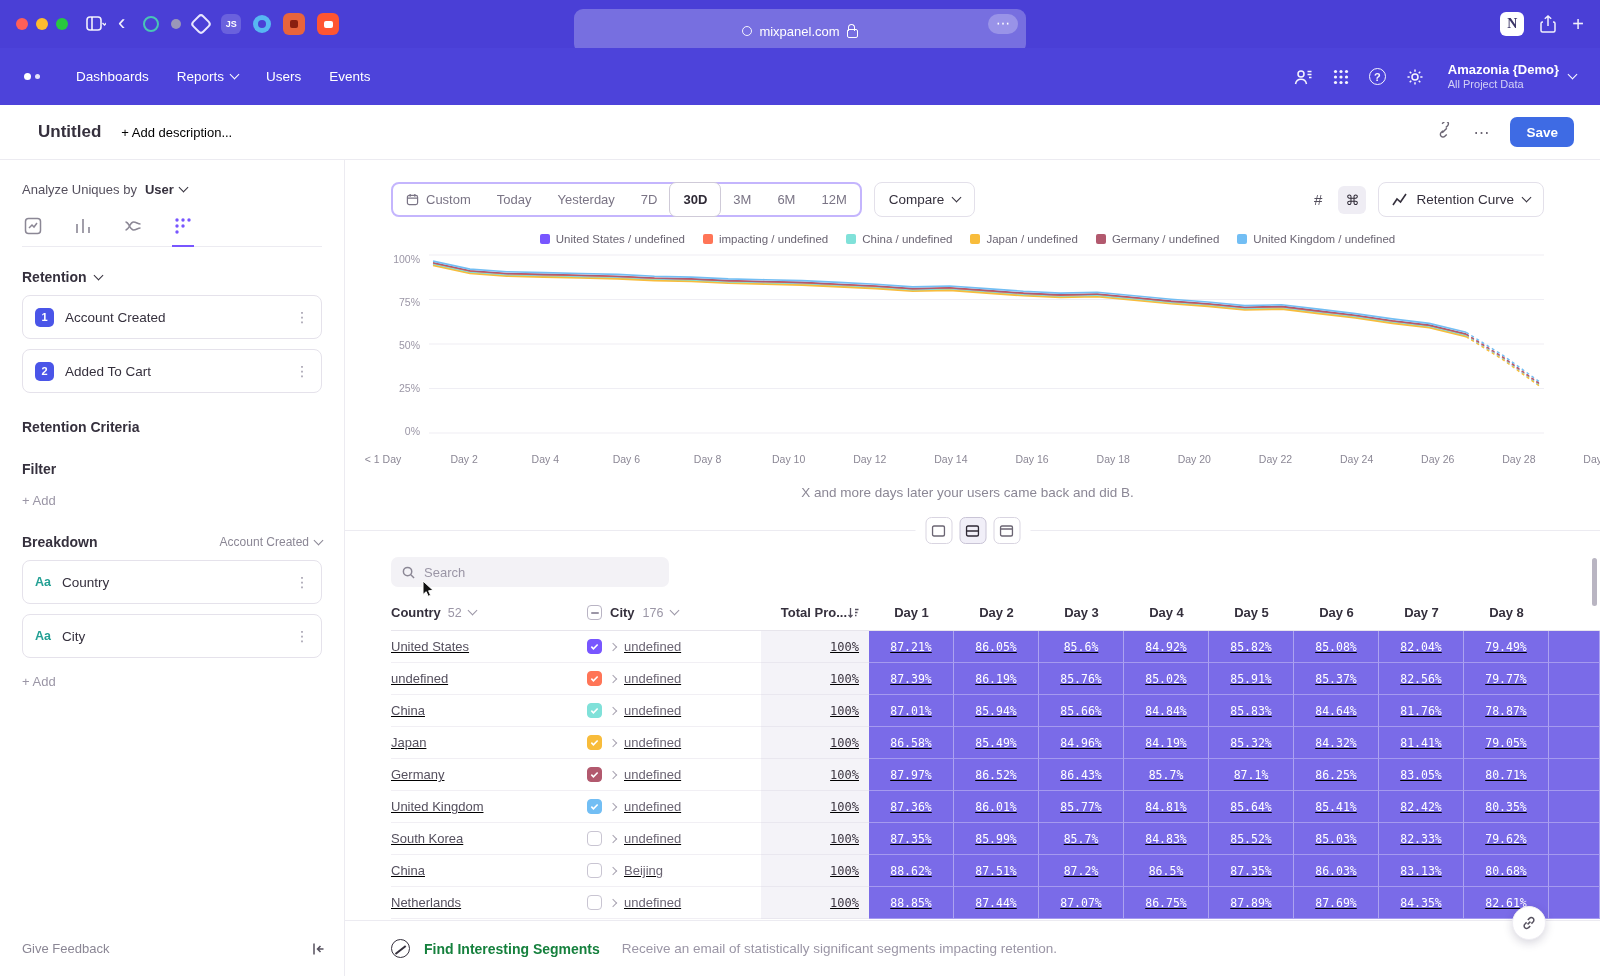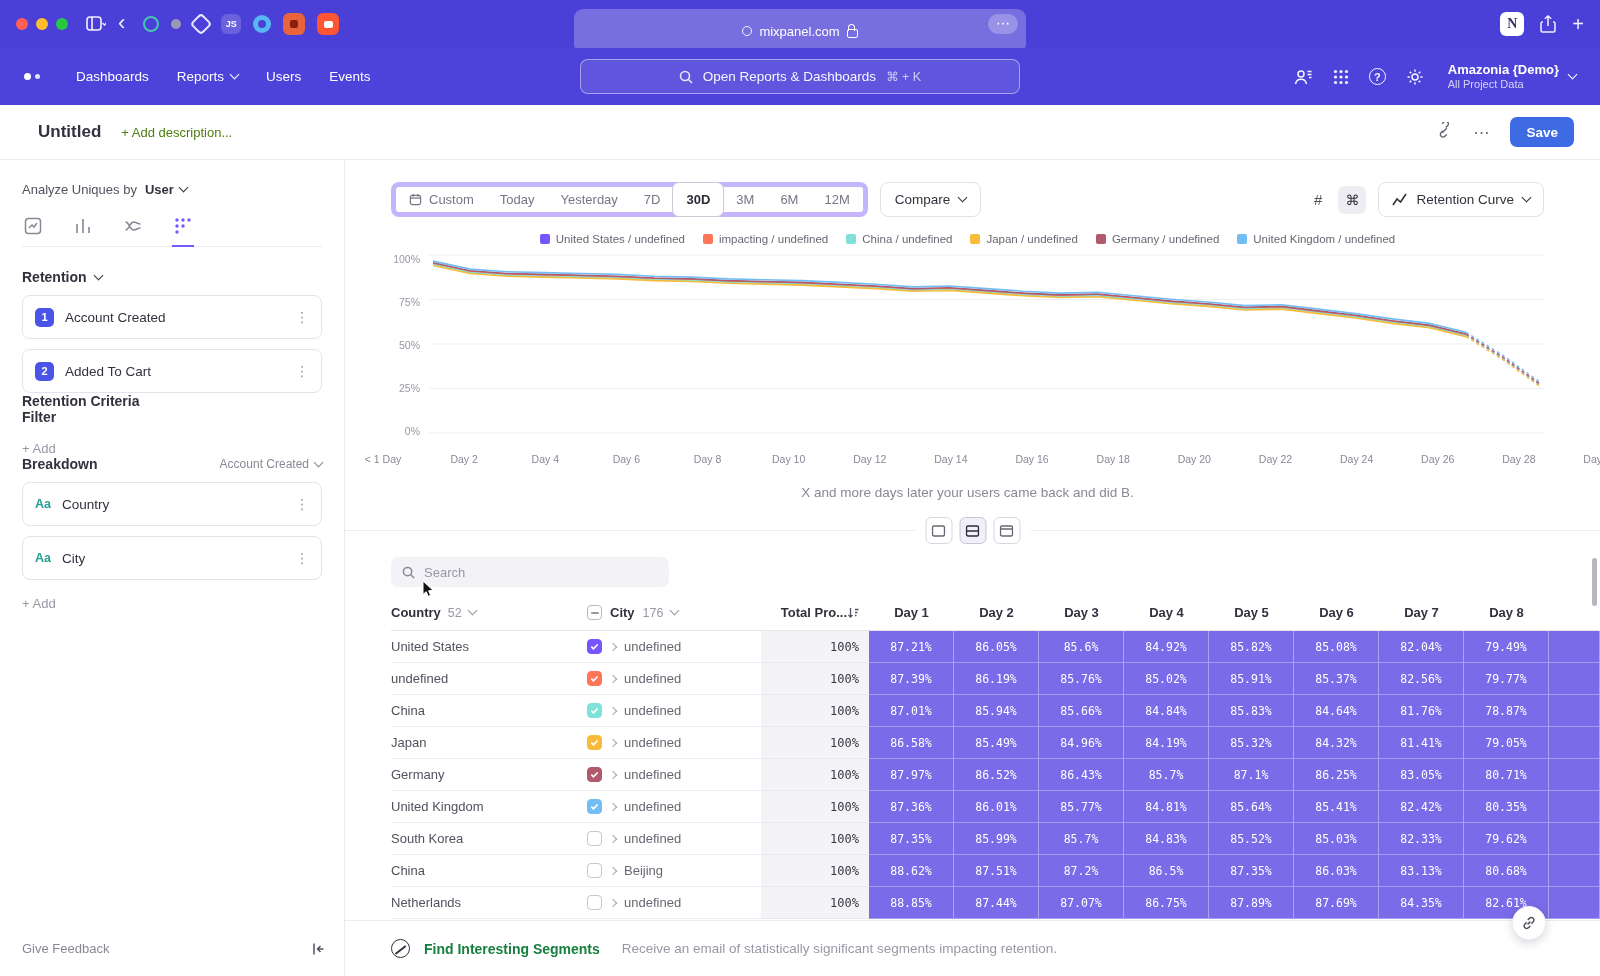--- a/index.html
+++ b/index.html
@@ -49,21 +49,21 @@
   .hic { display:flex; align-items:center; justify-content:center; color:rgba(255,255,255,.95); }
   .help-circ { width:17px; height:17px; border:1.5px solid rgba(255,255,255,.95); border-radius:50%; font-size:11px; font-weight:bold; display:flex; align-items:center; justify-content:center; }
   .proj { display:flex; align-items:center; gap:10px; margin-left:4px; }
   .proj-txt { text-align:left; line-height:1.25; }
   .proj-name { font-size:13px; font-weight:bold; }
   .proj-scope { font-size:11px; color:rgba(255,255,255,.75); }
 
   
   .rpthdr { height:55px; border-bottom:1px solid #ECEBF1; display:flex; align-items:center; padding:0 26px 0 38px; }
   .rpt-title { font-size:17px; font-weight:bold; color:#35303D; }
-  .rpt-desc { font-size:13px; color:#4d7c0f; margin-left:20px; }
+  .rpt-desc { font-size:13px; color:#000000; margin-left:20px; }
   .rpt-right { margin-left:auto; display:flex; align-items:center; gap:20px; color:#6B6573; }
   .dots-h { font-size:16px; letter-spacing:1px; color:#6B6573; }
   .save-btn { background:#3E6BE4; color:#fff; border:none; border-radius:7px; height:30px; padding:0 16px; font-size:13.5px; font-weight:bold; font-family:inherit; }
 
   
   .content { display:flex; height:816px; }
   .sidebar { position:relative; width:345px; min-width:345px; border-right:1px solid #ECEBF1; padding:0 22px; }
   .main-col { flex:1; display:flex; flex-direction:column; min-width:0; }
   .main-scroll { flex:1; overflow:hidden; }
   .px { padding-left:46px; padding-right:56px; }
@@ -72,33 +72,33 @@
   .analyze { margin-top:22px; font-size:13px; color:#55505E; display:flex; align-items:center; gap:6px; }
   .analyze b { color:#35303D; margin-left:2px; display:flex; align-items:center; gap:6px; }
   .tabs { margin-top:14px; display:flex; gap:28px; border-bottom:1px solid #ECEBF1; }
   .tab { padding:6px 2px 10px; color:#8B8795; display:flex; }
   .tab.active { color:#7856FF; border-bottom:2px solid #7856FF; margin-bottom:-1px; }
   .sec-title { margin-top:22px; font-size:14px; font-weight:bold; color:#35303D; display:flex; align-items:center; gap:8px; }
   .card { border:1px solid #E5E2EB; border-radius:8px; height:44px; display:flex; align-items:center; gap:11px; padding:0 12px; margin-top:10px; background:#fff; }
   .badge { width:19px; height:19px; border-radius:5px; background:#4A55E8; color:#fff; font-size:11px; font-weight:bold; display:flex; align-items:center; justify-content:center; }
   .card-label { font-size:13.5px; color:#35303D; }
   .kebab { margin-left:auto; color:#9B96A6; font-size:14px; }
-  .h-label { font-size:14px; font-weight:bold; color:#35303D; display:flex; align-items:center; }
+  .h-label { margin-top:26px; font-size:14px; font-weight:bold; color:#35303D; display:flex; align-items:center; }
   .crit-card { height:40px; gap:26px; }
   .crit-card span { font-size:13.5px; color:#35303D; }
   .add-row { margin-top:16px; font-size:13px; color:#9B96A6; }
   .bd-head { justify-content:space-between; display:flex; align-items:center; }
   .bd-scope { font-size:12px; font-weight:normal; color:#8B8795; display:flex; align-items:center; gap:6px; }
   .aa { color:#23A094; font-weight:bold; font-size:12.5px; }
   .give-fb { position:absolute; left:22px; bottom:20px; font-size:13px; color:#8B8795; }
   .collapse { position:absolute; right:18px; bottom:16px; color:#55505E; }
 
   
   .toolbar { margin-top:22px; display:flex; align-items:center; gap:12px; }
-  .ranges { display:flex; align-items:center; border:5px solid #c4b5fd; border-radius:8px; height:35px; }
+  .ranges { display:flex; align-items:center; border:2px solid #c4b5fd; border-radius:8px; height:35px; }
   .range { border:none; background:transparent; height:100%; padding:0 13px; font-size:13px; color:#7A7485; font-family:inherit; display:flex; align-items:center; gap:7px; }
   .range.active { border:1px solid #CFCAD8; border-radius:7px; background:#fff; color:#2F2A36; font-weight:bold; height:35px; margin:-1px; position:relative; z-index:1; }
   .compare-btn { border:1px solid #E3E0EA; border-radius:8px; background:#fff; height:35px; padding:0 14px; display:flex; align-items:center; gap:9px; font-size:13.5px; color:#35303D; font-family:inherit; }
   .tb-spacer { flex:1; }
   .hash-btn { background:none; border:none; font-size:15px; color:#55505E; font-family:inherit; padding:4px; }
   .cmd-btn { width:28px; height:28px; border:none; border-radius:6px; background:#EFEDF4; color:#2F2A36; font-size:14px; font-family:inherit; }
   .charttype-btn { border:1px solid #E3E0EA; border-radius:8px; background:#fff; height:35px; padding:0 13px; display:flex; align-items:center; gap:9px; font-size:13.5px; color:#35303D; font-family:inherit; }
 
   
   .legend { margin-top:16px; display:flex; justify-content:center; gap:18px; font-size:11.5px; color:#6B6573; flex-wrap:nowrap; }
@@ -128,21 +128,21 @@
   .c-city { width:174px; display:flex; align-items:center; gap:8px; }
   .c-total { width:108px; display:flex; align-items:center; justify-content:flex-end; padding-right:10px; }
   .c-day { width:85px; display:flex; align-items:center; justify-content:center; }
   .c-cont { flex:1; }
   .hdr-b { font-weight:bold; }
   .hdr-count { color:#9B96A6; font-size:12.5px; }
   .hdr-chv { color:#9B96A6; }
   .ind-cb { width:15px; height:15px; border:1.5px solid #B9B4C4; border-radius:4px; position:relative; }
   .ind-cb::after { content:''; position:absolute; left:2.5px; right:2.5px; top:50%; margin-top:-1px; height:2px; background:#9B96A6; border-radius:1px; }
   .dh-wrap { display:flex; }
-  .t-row { display:flex; height:32px; }
+  .t-row { display:flex; height:32px;text-decoration:underline; }
   .t-row .c-country { font-size:13px; color:#55505E; border-bottom:1px solid #F1EFF4; }
   .t-row .c-city { border-bottom:1px solid #F1EFF4; }
   .t-row .c-city .city-label { font-size:13px; color:#6B6573; }
   .t-row .c-total { background:#F4F3F8; border-bottom:1px solid #E9E7EF; font-size:12px; color:#3B3540; font-family:"DejaVu Sans Mono", monospace; }
   .t-row .c-day, .t-row .c-cont { background:#7A6BE8; color:#fff; font-size:11.5px; font-family:"DejaVu Sans Mono", monospace; border-right:1px solid rgba(255,255,255,.38); border-bottom:1px solid rgba(255,255,255,.32); }
   .cb { width:15px; height:15px; border-radius:4px; border:1.5px solid transparent; display:flex; align-items:center; justify-content:center; }
   .cb.un { border-color:#C9C5D2; background:#fff; }
   .rowchv { width:6px; height:6px; border-right:1.5px solid #A9A4B2; border-bottom:1.5px solid #A9A4B2; transform:rotate(-45deg); display:inline-block; }
   .hscroll { margin-top:9px; width:470px; height:7px; border-radius:4px; background:#C6C2CE; }
 
@@ -217,28 +217,20 @@
           <span>Reports</span>
           <span class="chv"></span>
         </span>
       <span class="nav-item">
           <span>Users</span>
         </span>
       <span class="nav-item">
           <span>Events</span>
         </span>
     </nav>
-    <div class="app-search">
-      <svg width="14" height="14" viewBox="0 0 14 14" fill="none" stroke="rgba(255,255,255,.85)" stroke-width="1.6">
-          <circle cx="6" cy="6" r="4.5"></circle>
-          <path d="M9.5 9.5L13 13"></path>
-        </svg>
-      <span>Open Reports &amp; Dashboards</span>
-      <span class="short">⌘ + K</span>
-    </div>
     <div class="apphdr-right">
       <span class="hic">
         <svg width="20" height="18" viewBox="0 0 20 18" fill="none" stroke="rgba(255,255,255,.95)" stroke-width="1.5">
             <circle cx="8" cy="6" r="3"></circle>
             <path d="M2.5 16c.6-3 2.8-4.7 5.5-4.7S12.9 13 13.5 16"></path>
             <path d="M14.5 3.5h4M14.5 6.5h4M16 9.5h2.5"></path>
           </svg>
       </span>
       <span class="hic">
         <svg width="16" height="16" viewBox="0 0 16 16" fill="rgba(255,255,255,.95)">

